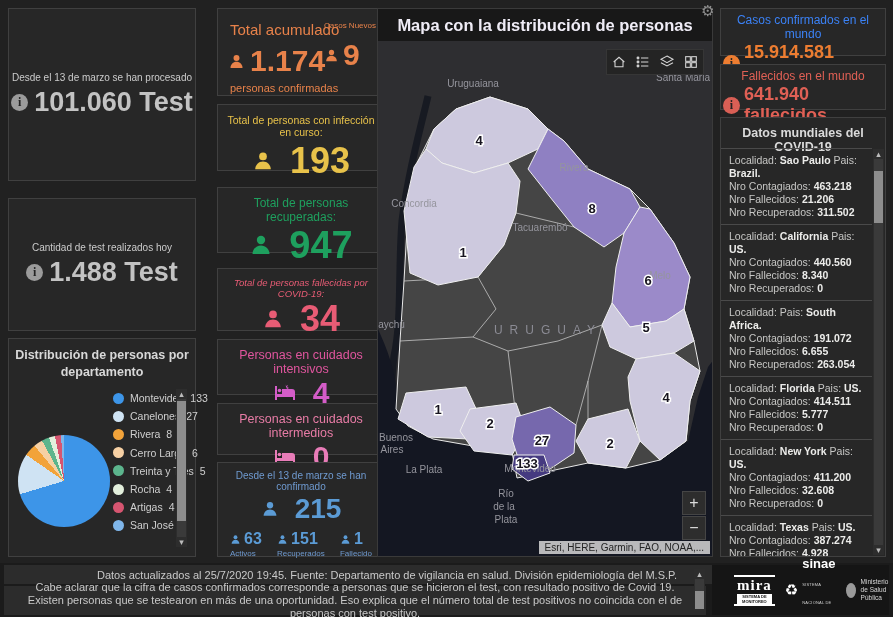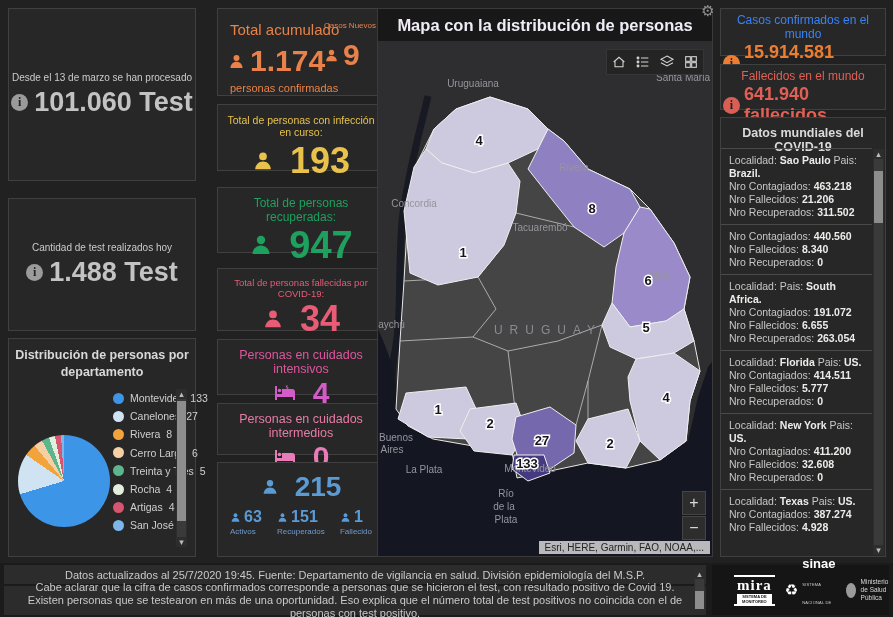--- a/index.html
+++ b/index.html
@@ -44,21 +44,21 @@
   .new-row{display:flex;align-items:center;gap:4px;margin-top:8px;}
   .new-val{font-size:30px;font-weight:bold;color:#e8824a;}
   #p-curso{top:104px;height:67px;padding:9px 4px;}
   .curso-title{color:#e8c24a;font-size:10.5px;text-align:center;}
   .bigrow{display:flex;align-items:center;justify-content:center;gap:16px;margin-top:2px;}
   .curso-val{font-size:36px;font-weight:bold;color:#e8c24a;}
   #p-recup{top:187px;height:66px;padding:8px 4px;}
   .recup-title{color:#1ea05e;font-size:12px;text-align:center;}
   .recup-val{font-size:38px;font-weight:bold;color:#1ea05e;line-height:1;}
   #p-fall{top:268px;height:63px;padding:8px 3px;}
-  .fall-title{color:#e85c75;font-size:9.5px;text-align:center;}
+  .fall-title{color:#e85c75;font-size:9.5px;text-align:center;font-style:italic;}
   .fall-val{font-size:36px;font-weight:bold;color:#e85c75;line-height:1;}
   #p-int{top:339px;height:56px;padding:8px 20px;}
   .int-title{color:#e0559e;font-size:12.5px;text-align:center;}
   .int-val{font-size:30px;font-weight:bold;color:#d45cc8;line-height:1;}
   #p-inter{top:403px;height:52px;padding:8px 4px;}
   .inter-title{color:#e87ca6;font-size:12.5px;text-align:center;}
   .inter-val{font-size:30px;font-weight:bold;color:#e87cb8;line-height:1;}
   #p-salud{top:462px;height:95px;padding:7px 4px;}
   .salud-title{color:#6f9ad0;font-size:10px;text-align:center;}
   .salud-val{font-size:28px;font-weight:bold;color:#5b9bd5;line-height:1;}
@@ -105,21 +105,21 @@
   .wval{color:#ececea;}
   #wscroll{right:1px;top:31px;bottom:1px;position:absolute;height:auto;}
   #wscroll .handle{top:12px;height:52px;}
 
   
   #gear{position:absolute;left:701px;top:2px;color:#8f8f8f;font-size:15px;cursor:pointer;}
 
   
   #footer{position:absolute;left:0;top:563px;width:893px;height:54px;background:#1b1b1b;}
   .fbar{position:absolute;left:4px;width:702px;background:#2c2c2c;color:#c9c9c9;font-size:11px;display:flex;align-items:center;justify-content:center;text-align:center;}
-  #fbar1{top:2px;height:19px;}
+  #fbar1{top:2px;height:19px;padding-left:32px;}
   #fbar2{top:23px;height:29px;line-height:13px;padding:0 12px;box-sizing:border-box;}
   #logos{position:absolute;left:712px;top:2px;width:177px;height:50px;background:#151515;display:flex;align-items:center;gap:10px;padding-left:22px;box-sizing:border-box;}
   #fscroll{left:694px;top:6px;height:42px;position:absolute;}
   #fscroll .handle{top:12px;height:18px;}
   .mira{border-top:2px solid #fff;border-bottom:2px solid #fff;color:#fff;font-family:"Liberation Serif",serif;font-weight:bold;font-size:15px;padding:0 3px;line-height:17px;letter-spacing:1px;}
   .mira small{display:block;background:#fff;color:#111;font-size:4px;line-height:5px;letter-spacing:0;font-family:"Liberation Sans",sans-serif;text-align:center;}
   .sinae{display:flex;align-items:center;gap:4px;color:#fff;}
   .sinae .ric{font-size:15px;}
   .sinae .stxt{font-weight:bold;font-size:13px;line-height:11px;}
   .sinae .ssub{font-size:4px;color:#ccc;letter-spacing:.2px;}
@@ -282,20 +282,21 @@
   <div class="bigrow">
     <svg class="picon" width="24" height="20" viewBox="0 0 24 20" fill="#e87cb8">
         <path d="M2 3v14h2v-3h16v3h2v-8a3 3 0 0 0-3-3H9v5H4V3z"></path>
         <circle cx="6.5" cy="7.5" r="1.8"></circle>
       </svg>
     <span class="inter-val">0</span>
   </div>
 </div>
 
 <div class="panel mid" id="p-salud">
+  <div class="salud-title">Desde el 13 de marzo se han confirmado</div>
   <div class="bigrow" style="margin-top:3px;">
     <svg class="picon" width="18" height="18" viewBox="0 0 24 24" fill="#5b9bd5">
         <circle cx="12" cy="7" r="4.2"></circle>
         <path d="M3.5 21c0-4.7 3.8-8.5 8.5-8.5s8.5 3.8 8.5 8.5z"></path>
       </svg>
     <span class="salud-val">215</span>
   </div>
   <div class="salud-stats">
     <div class="sstat">
       <div class="srow">
@@ -454,20 +455,21 @@
   <div class="wlist">
 
       <div class="witem">
         <div class="wline"><span>Localidad:</span> <b class="wval">Sao Paulo</b> <span>Pais:</span> <b class="wval">Brazil.</b></div>
         <div class="wline"><span>Nro Contagiados:</span> <b class="wval">463.218</b></div>
         <div class="wline"><span>Nro Fallecidos:</span> <b class="wval">21.206</b></div>
         <div class="wline"><span>Nro Recuperados:</span> <b class="wval">311.502</b></div>
       </div>
 
       <div class="witem">
+        <div class="wline"><span>Localidad:</span> <b class="wval">California</b> <span>Pais:</span> <b class="wval">US.</b></div>
         <div class="wline"><span>Nro Contagiados:</span> <b class="wval">440.560</b></div>
         <div class="wline"><span>Nro Fallecidos:</span> <b class="wval">8.340</b></div>
         <div class="wline"><span>Nro Recuperados:</span> <b class="wval">0</b></div>
       </div>
 
       <div class="witem">
         <div class="wline"><span>Localidad:</span> <b class="wval"></b> <span>Pais:</span> <b class="wval">South Africa.</b></div>
         <div class="wline"><span>Nro Contagiados:</span> <b class="wval">191.072</b></div>
         <div class="wline"><span>Nro Fallecidos:</span> <b class="wval">6.655</b></div>
         <div class="wline"><span>Nro Recuperados:</span> <b class="wval">263.054</b></div>

